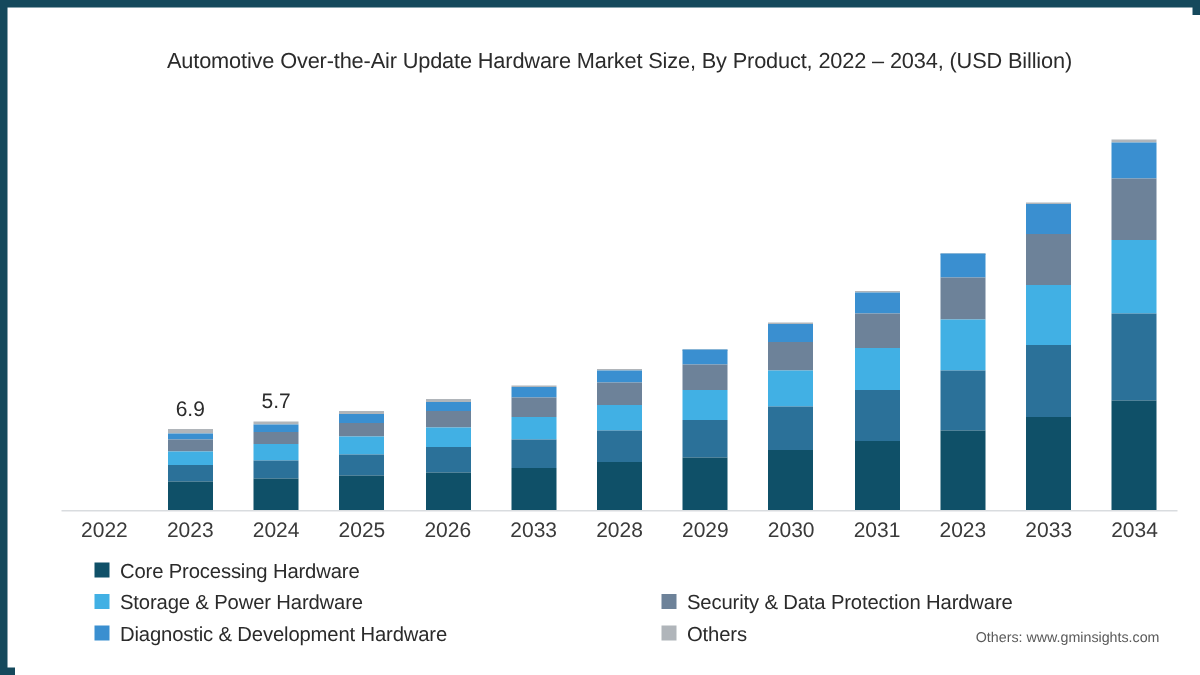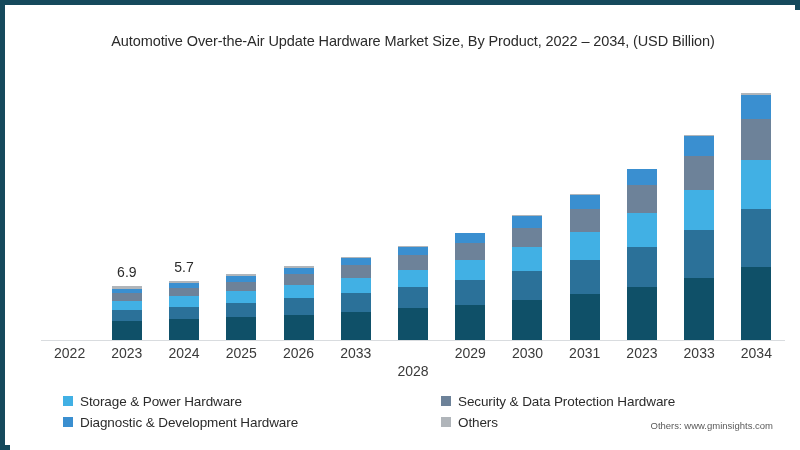--- a/index.html
+++ b/index.html
@@ -237,30 +237,34 @@
         </div>
       </div>
     <div id="axisline"></div>
     <div id="xlabels">
         <div class="xlab" style="left: 28.6154px;">2022</div>
         <div class="xlab" style="left: 85.8462px;">2023</div>
         <div class="xlab" style="left: 143.077px;">2024</div>
         <div class="xlab" style="left: 200.308px;">2025</div>
         <div class="xlab" style="left: 257.538px;">2026</div>
         <div class="xlab" style="left: 314.769px;">2033</div>
-        <div class="xlab" style="left: 372px; margin-top: 18px;">2028</div>
+        <div class="xlab" style="left: 372px;">2028</div>
         <div class="xlab" style="left: 429.231px;">2029</div>
         <div class="xlab" style="left: 486.462px;">2030</div>
         <div class="xlab" style="left: 543.692px;">2031</div>
         <div class="xlab" style="left: 600.923px;">2023</div>
         <div class="xlab" style="left: 658.154px;">2033</div>
         <div class="xlab" style="left: 715.385px;">2034</div>
       </div>
 
     <div id="legend">
+        <div class="lgitem" style="left: 0px; top: 0px;">
+          <span class="sw" style="background: rgb(15, 80, 104);"></span>
+          <span class="lgtxt">Core Processing Hardware</span>
+        </div>
         <div class="lgitem" style="left: 378px; top: 21px;">
           <span class="sw" style="background: rgb(109, 130, 153);"></span>
           <span class="lgtxt">Security &amp; Data Protection Hardware</span>
         </div>
         <div class="lgitem" style="left: 0px; top: 21px;">
           <span class="sw" style="background: rgb(65, 176, 228);"></span>
           <span class="lgtxt">Storage &amp; Power Hardware</span>
         </div>
         <div class="lgitem" style="left: 0px; top: 42px;">
           <span class="sw" style="background: rgb(58, 143, 208);"></span>

